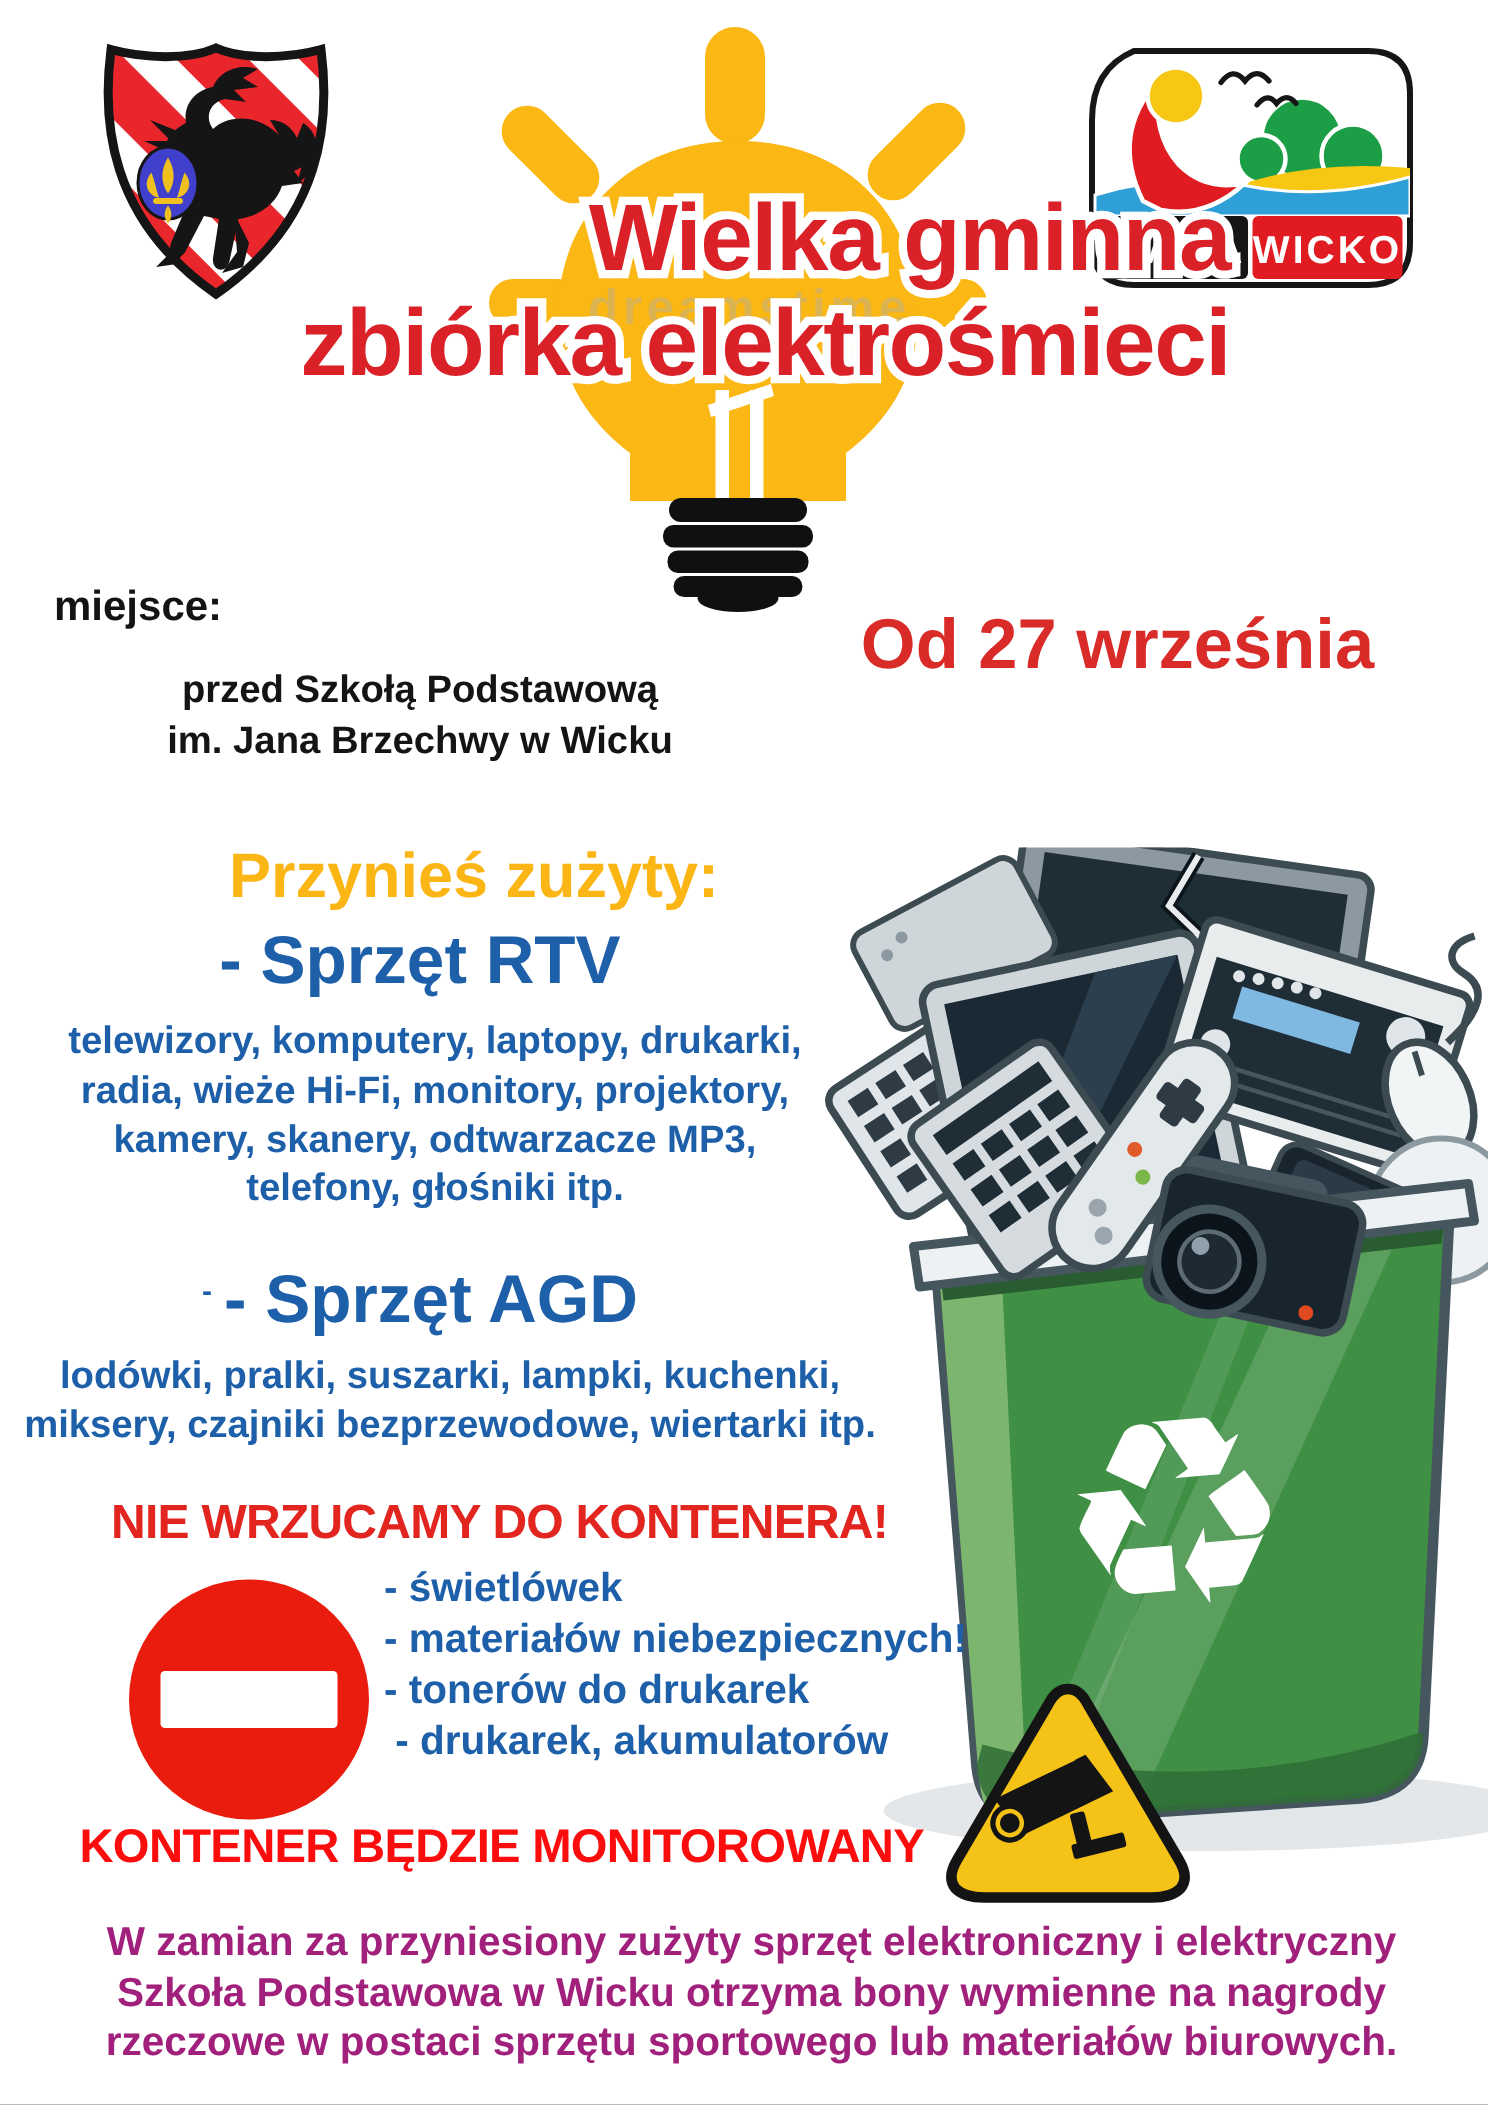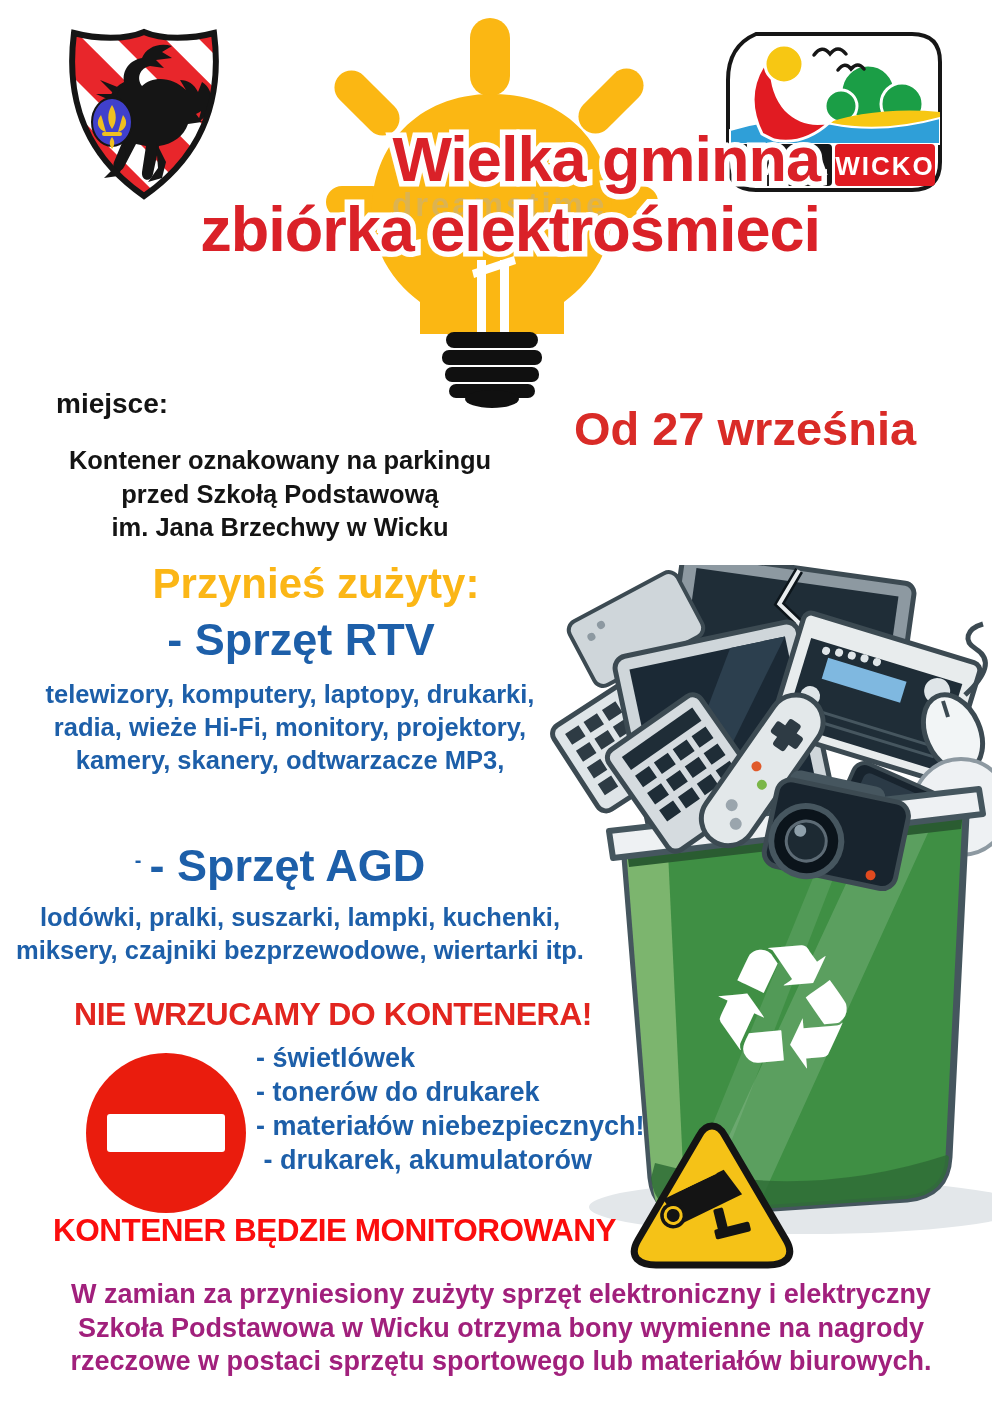--- a/index.html
+++ b/index.html
@@ -11,27 +11,27 @@
   .ctr{text-align:center;}
   
   .title-block{left:140px;top:124px;width:680px;text-align:right;line-height:70px;
     font-size:63px;letter-spacing:-1px;z-index:3;}
   .title-line{position:relative;}
   .title-stroke{position:absolute;left:0;top:0;width:100%;color:#fff;
     -webkit-text-stroke:11px #fff;text-shadow:0 0 6px #fff;}
   .title-fill{position:relative;color:#da2128;}
   .watermark{left:392px;top:186px;font-size:33px;font-weight:700;color:#aeaeae;
     opacity:.4;letter-spacing:3px;z-index:2;}
-  .place-label{left:36px;top:388px;font-size:28px;color:#141414;z-index:4;margin-left:20px;}
+  .place-label{left:36px;top:388px;font-size:28px;color:#141414;z-index:4;}
   .place-lines{left:0px;top:444px;width:560px;font-size:25.5px;line-height:33.5px;
     color:#141414;z-index:4;}
   .dates{left:525px;top:394px;width:440px;font-size:47px;line-height:69px;
     color:#d92b27;z-index:4;}
   .bring-heading{left:0px;top:560px;width:560px;font-size:42px;color:#fbb616;z-index:4;padding-left:36px;}
-  .rtv-title{left:0px;top:614px;width:560px;font-size:45px;color:#1d5fa9;z-index:4;padding-left:21px;}
+  .rtv-title{left:0px;top:614px;width:560px;font-size:45px;color:#1d5fa9;z-index:4;}
   .rtv-lines{left:0px;top:678px;width:580px;font-size:25.5px;line-height:32.8px;
     color:#1d5fa9;z-index:4;}
   .agd-title{left:0px;top:840px;width:560px;font-size:45px;color:#1d5fa9;z-index:4;}
   .agd-prefix{font-size:20px;vertical-align:14px;margin-right:8px;}
   .agd-lines{left:0px;top:901px;width:600px;font-size:25.5px;line-height:32.5px;
     color:#1d5fa9;z-index:4;}
   .forbidden-heading{left:50px;top:996px;width:566px;font-size:32px;color:#e2251f;
     letter-spacing:-0.5px;z-index:4;}
   .no-entry{left:86px;top:1053px;width:160px;height:160px;border-radius:50%;
     background:#ea1c0d;z-index:4;}
@@ -258,52 +258,52 @@
       <rect x="223" y="224" width="134" height="88" rx="14" fill="#18242e" stroke="#3c4a52" stroke-width="5"></rect>
       <circle cx="262" cy="281" r="35" fill="#0b141b" stroke="#46565f" stroke-width="6"></circle>
       <circle cx="262" cy="281" r="20" fill="#1d2a33" stroke="#5d6b75" stroke-width="3"></circle>
       <circle cx="254" cy="272" r="6" fill="#8fa0ab"></circle>
       <circle cx="332" cy="301" r="5" fill="#e04a1f"></circle>
     </g>
   </svg>
 
   <div class="abs place-label">miejsce:</div>
   <div class="abs place-lines ctr">
-    <div>Kontener oznakowany na parkingu</div>
     <div>przed Szkołą Podstawową</div>
     <div>im. Jana Brzechwy w Wicku</div>
   </div>
 
   <div class="abs dates ctr">
     <div>Od 27 września</div>
   </div>
 
   <div class="abs bring-heading ctr">Przynieś zużyty:</div>
   <div class="abs rtv-title ctr">- Sprzęt RTV</div>
   <div class="abs rtv-lines ctr">
     <div>telewizory, komputery, laptopy, drukarki,</div>
     <div>radia, wieże Hi-Fi, monitory, projektory,</div>
     <div>kamery, skanery, odtwarzacze MP3,</div>
+    <div>telefony, głośniki itp.</div>
   </div>
   <div class="abs agd-title ctr">
     <span class="agd-prefix">-</span><span>- Sprzęt AGD</span>
   </div>
   <div class="abs agd-lines ctr">
     <div>lodówki, pralki, suszarki, lampki, kuchenki,</div>
     <div>miksery, czajniki bezprzewodowe, wiertarki itp.</div>
   </div>
 
   <div class="abs forbidden-heading ctr">NIE WRZUCAMY DO KONTENERA!</div>
   <div class="abs no-entry">
     <div class="bar"></div>
   </div>
   <div class="abs forbidden-list">
     <div>- świetlówek</div>
+    <div>- materiałów niebezpiecznych!</div>
     <div>- tonerów do drukarek</div>
-    <div>- materiałów niebezpiecznych!</div>
     <div> - drukarek, akumulatorów</div>
   </div>
 
   <div class="abs monitored">KONTENER BĘDZIE MONITOROWANY</div>
 
   <svg class="abs" style="left:628px;top:1118px;z-index:5;" width="168" height="152" viewBox="0 0 168 152">
     <path d="M84,8 Q92,8 97,18 L158,122 Q165,134 159,141 Q153,147 140,147 L28,147 Q15,147 9,141
              Q3,134 10,122 L71,18 Q76,8 84,8 Z" fill="#f5c217" stroke="#141414" stroke-width="7" stroke-linejoin="round"></path>
     <g transform="translate(84,96) rotate(-14)" fill="#141414">
       <path d="M-44,-26 L22,-40 L34,-12 L-32,2 Z"></path>

